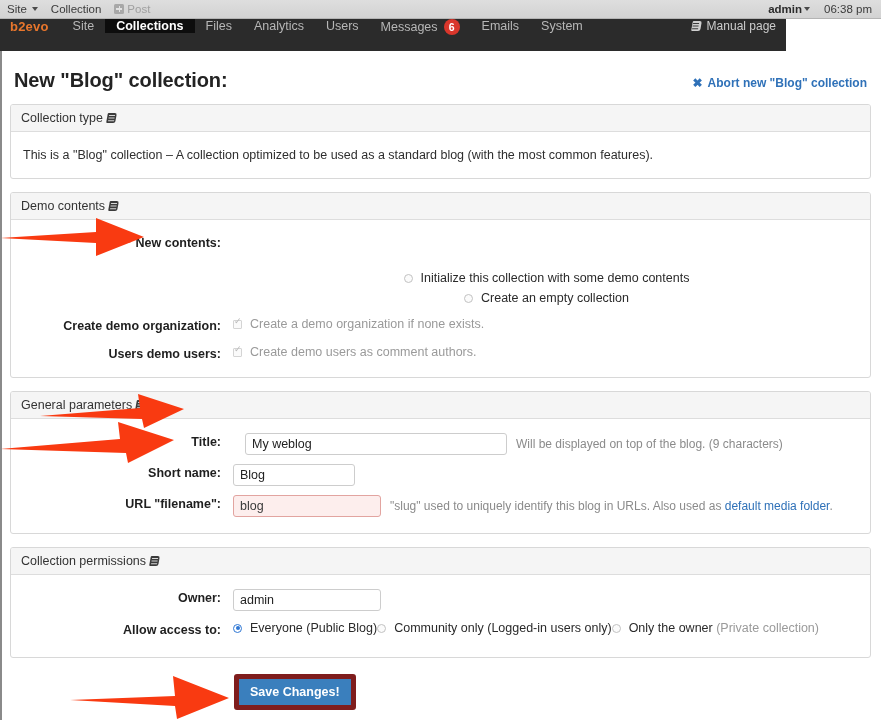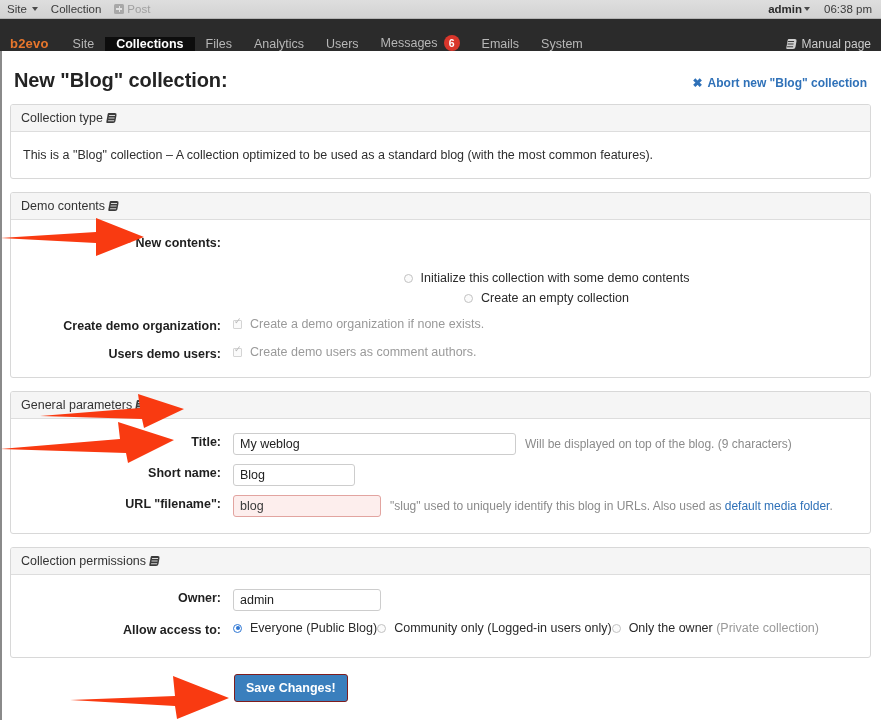--- a/index.html
+++ b/index.html
@@ -41,23 +41,23 @@
   .plus-sq::after { top: 4.2px; left: 2px; height: 1.6px; width: 6px; }
   .os-right {
     margin-left: auto; display: flex; align-items: center;
     gap: 14px; padding-right: 9px;
   }
   .os-user { font-weight: bold; color: #2c2c2c; display: flex; align-items: center; }
   .os-time { color: #3a3a3a; }
 
   
   .navbar {
-    position: absolute; top: 19px; left: 0; width: 881px; height: 32px;
+    position: absolute; top: 19px; left: 0; width: 786px; height: 32px;
     background: #2b2b2b;
-    display: flex; align-items: flex-end;
+    display: flex; align-items: flex-start;
     font-size: 12.5px;
   }
   .brand {
     display: flex; align-items: center; padding: 0 13px 0 10px;
     color: #e8762c; font-weight: bold; font-size: 13px; letter-spacing: .2px;
   }
   .nav-item {
     display: flex; align-items: center; padding: 0 11px;
     color: #b7b7b7; white-space: nowrap;
     cursor: default;
@@ -179,21 +179,21 @@
     border: 1px solid #cdcdcd; border-radius: 3px;
     background: #ffffff; outline: none;
   }
   input.txt.pink {
     background: #fdeeed; border-color: #e2a4a0; color: #3a3a3a;
   }
   .hint { font-size: 12px; color: #8b8b8b; margin-left: 9px; white-space: nowrap; }
   .hint a { color: #2f71b8; text-decoration: none; }
 
   .btn-primary {
-    background: #3a7fbd; border: 1px solid #7f1d1d; border-radius: 3px;
+    background: #3a7fbd; border: 5px solid #7f1d1d; border-radius: 3px;
     color: #ffffff; font-size: 12.5px; font-weight: bold;
     padding: 6px 11px; cursor: pointer;
     font-family: "Liberation Sans", sans-serif;
   }
   .save-wrap { padding-left: 224px; padding-top: 3px; }
 
   
   .arrow { position: absolute; pointer-events: none; z-index: 30; }
 </style>
 </head>
@@ -325,21 +325,21 @@
   <div class="panel">
     <div class="panel-head">
       <span>General parameters</span>
       <span class="book-icon"></span>
     </div>
     <div class="panel-body" style="padding-top:14px;padding-bottom:16px;">
 
       <div class="frow">
         <div class="flabel">Title:</div>
         <div class="fctl">
-          <input class="txt" style="width: 283px;" value="My weblog">
+          <input class="txt" style="width: 262px; margin-left: 12px;" value="My weblog">
           <span class="hint">Will be displayed on top of the blog. (9 characters)</span>
         </div>
       </div>
 
       <div class="frow" style="margin-top:9px;">
         <div class="flabel">Short name:</div>
         <div class="fctl">
           <input class="txt" style="width: 122px;" value="Blog">
         </div>
       </div>

